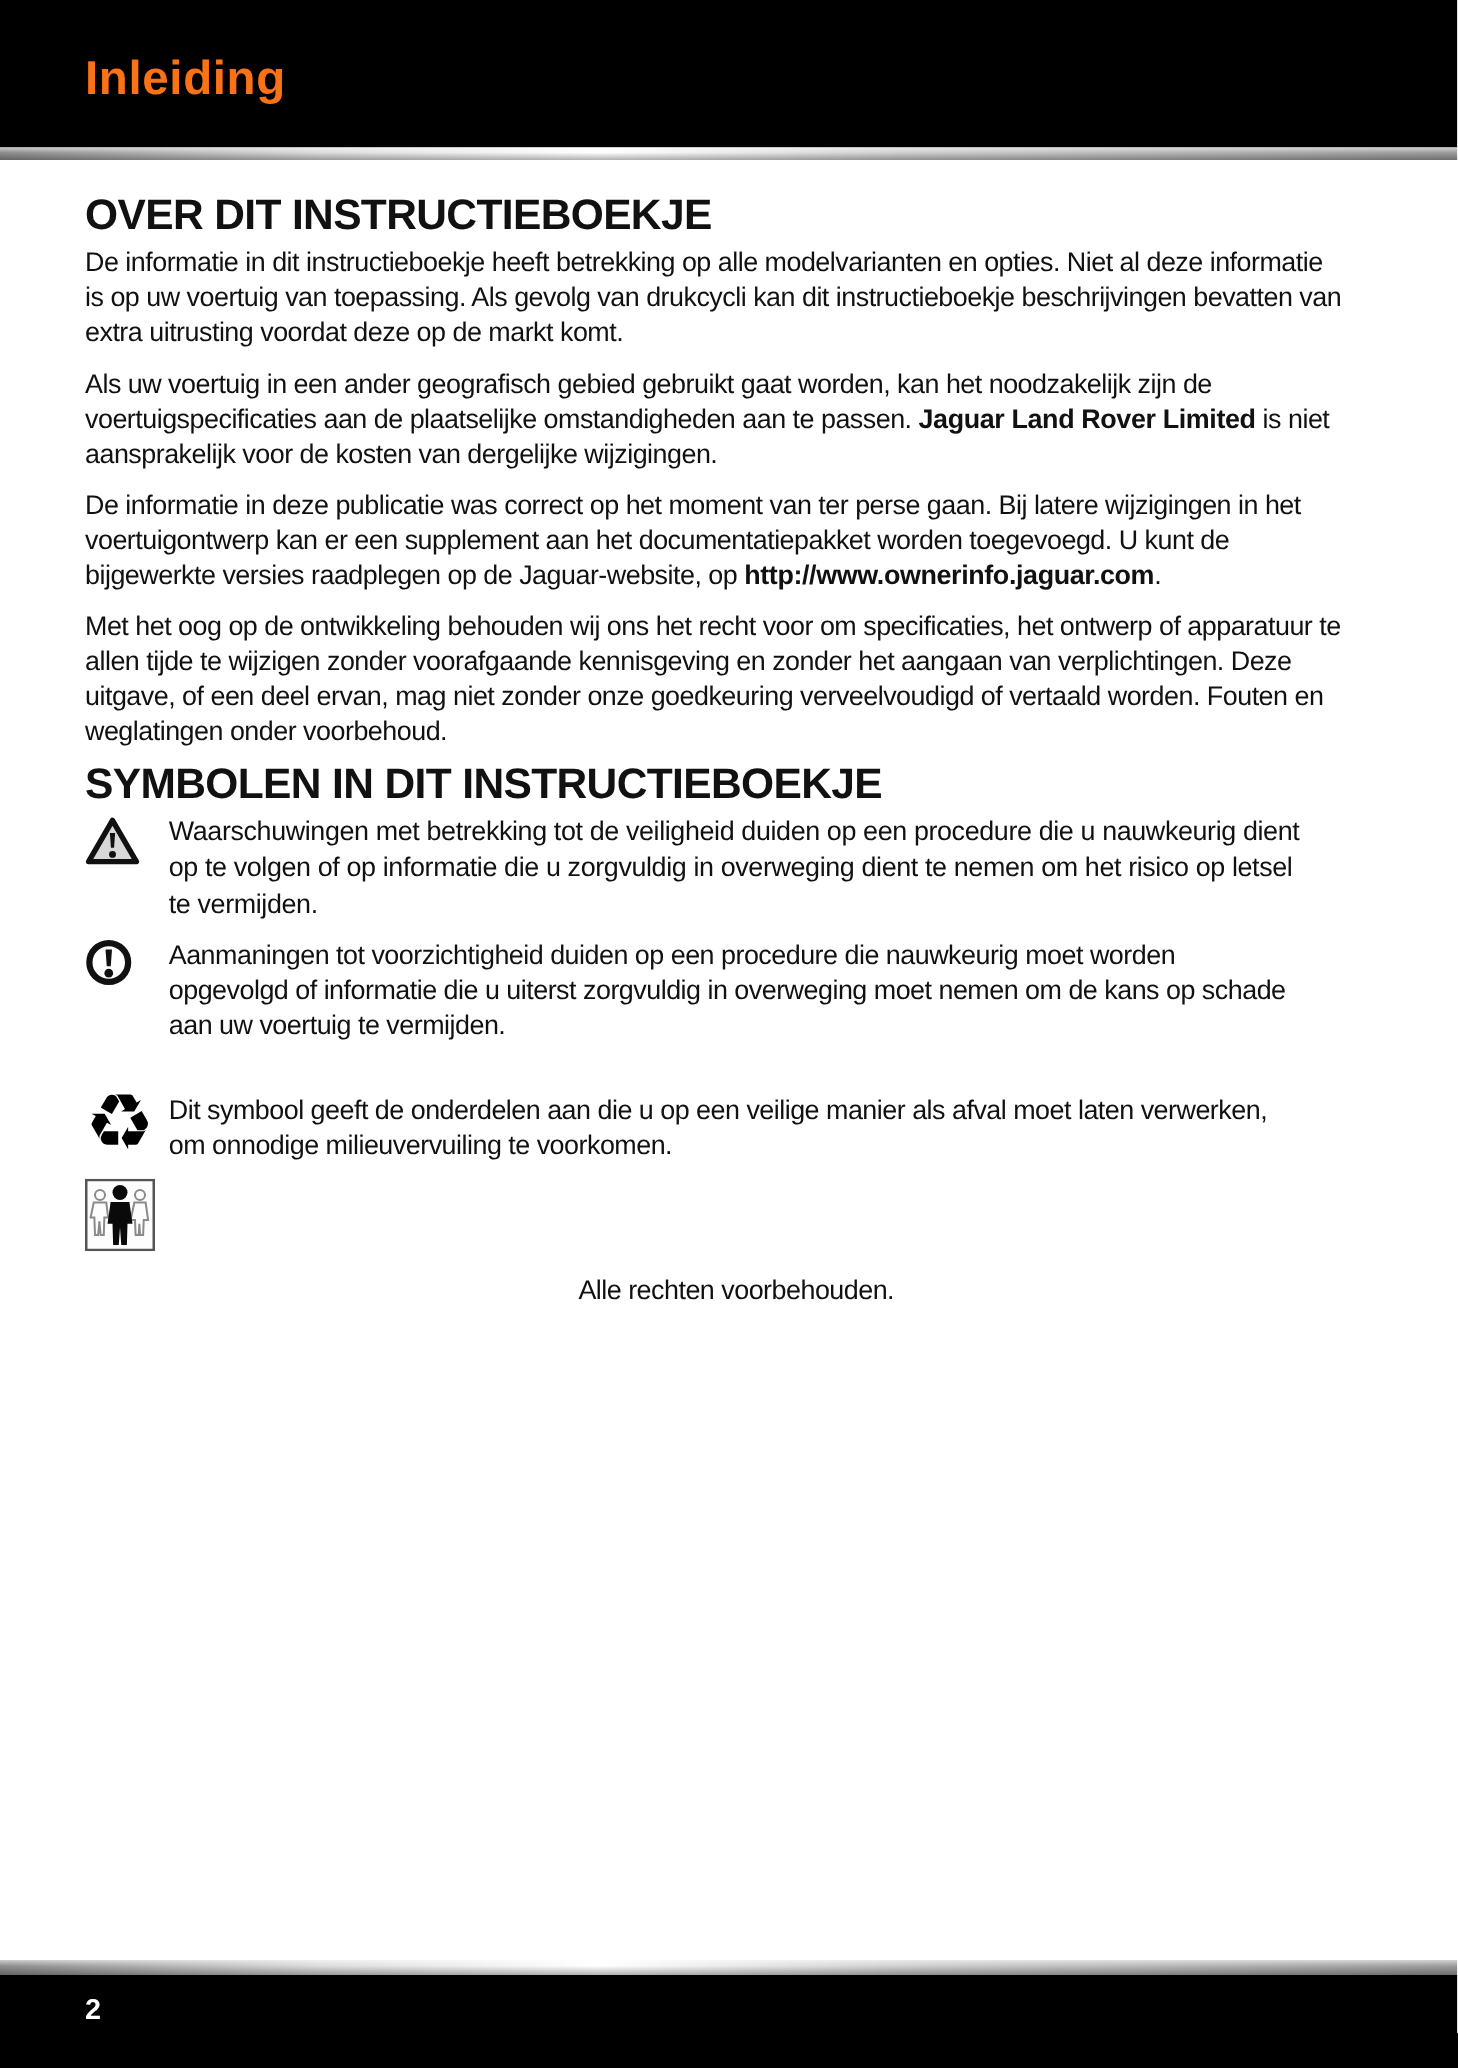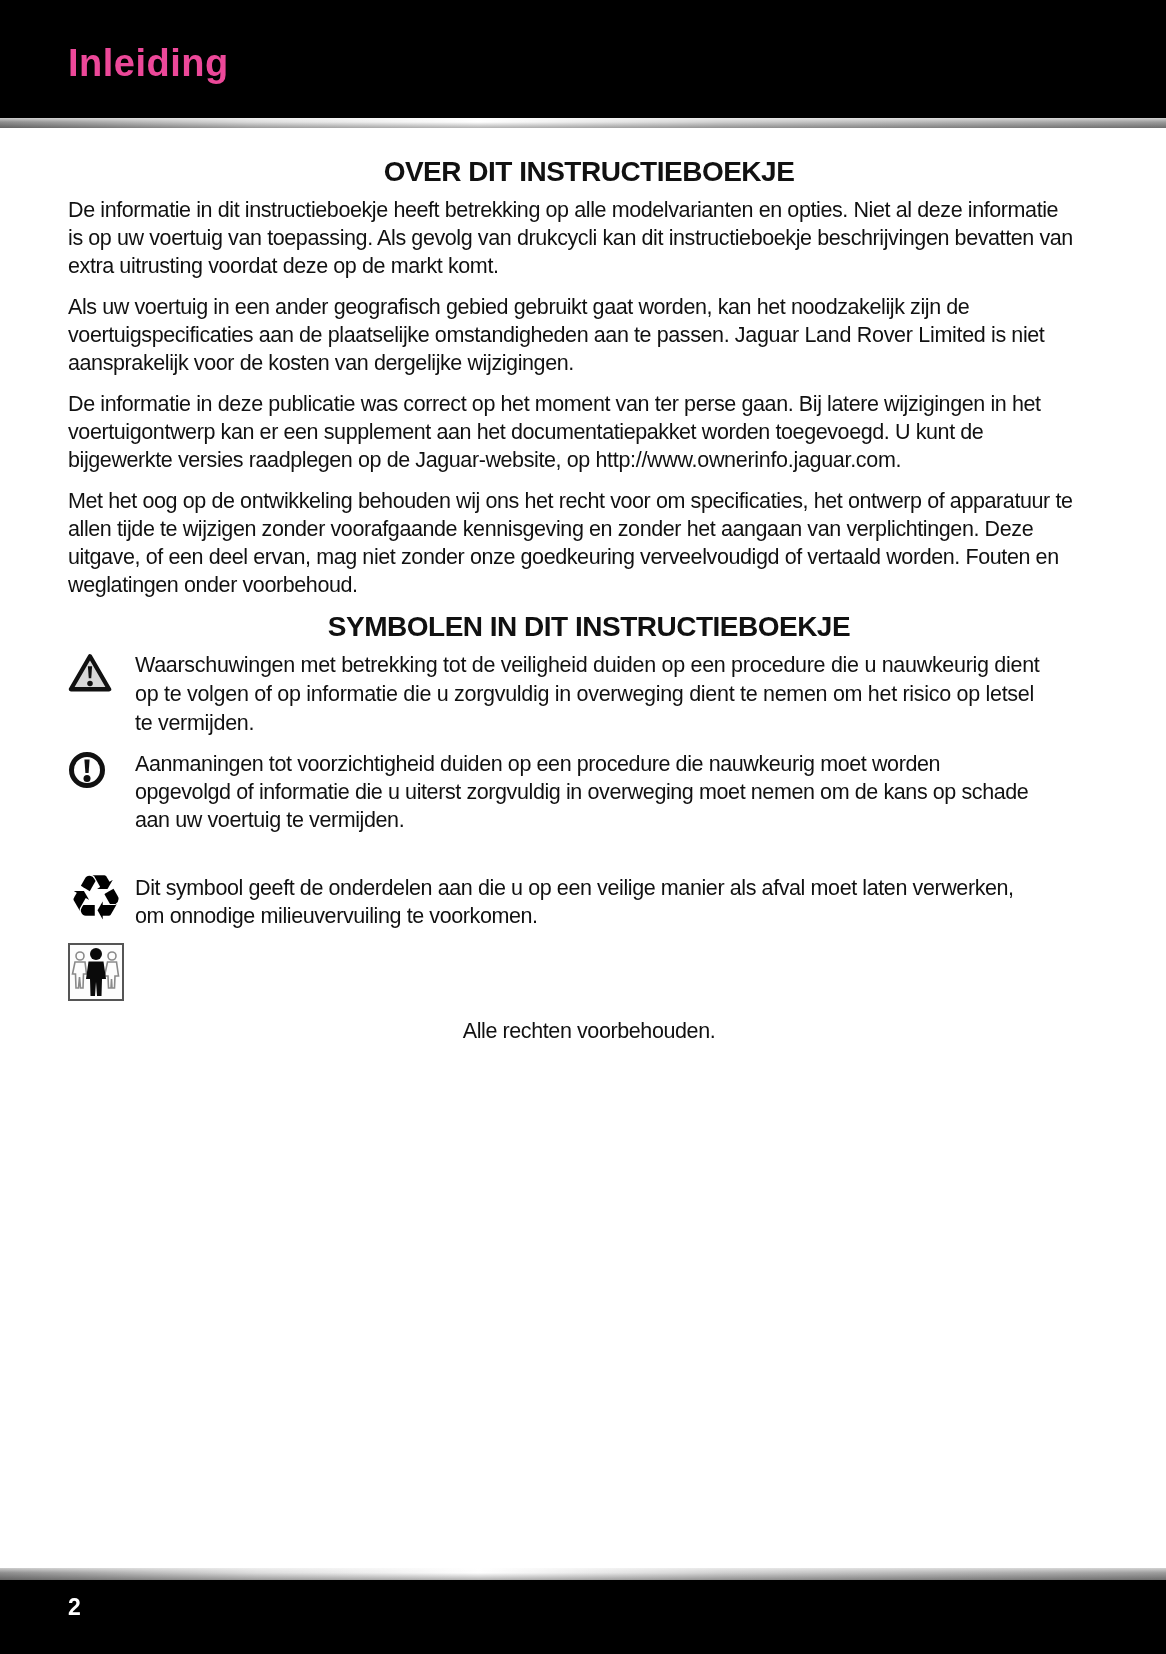--- a/index.html
+++ b/index.html
@@ -8,41 +8,41 @@
     width:1166px;height:1654px;
     background:var(--page-bg,#fff);
     color:var(--text,#111);
     font-family:"Liberation Sans","DejaVu Sans",sans-serif;
     overflow:hidden;
   }
   
   .header-bar{height:118px;background:var(--bar,#000);}
   .header-title{
     margin:0;padding:42px 0 0 68px;
-    font-size:38px;font-weight:700;color:#ec4899;letter-spacing:.5px;
+    font-size:38px;font-weight:700;color:#f97316;letter-spacing:.5px;
   }
   .metallic{
     height:10px;
     background:
       linear-gradient(to bottom, rgba(255,255,255,.55), rgba(255,255,255,0) 40%, rgba(0,0,0,.30)),
       linear-gradient(to right, #8e8e8e, #dcdcdc 22%, #ffffff 41%, #cfcfcf 62%, #9c9c9c 100%);
   }
   
   .content{padding:0 56px 0 68px;}
   h2{
-    font-size:28px;line-height:28px;font-weight:700;
-    letter-spacing:-.5px;margin:24px 0 10px;text-align:center;
+    font-size:34px;line-height:28px;font-weight:700;
+    letter-spacing:-.5px;margin:24px 0 10px;
   }
   h2.first{margin-top:30px;}
   h2.symbols-h{margin-top:14px;}
   p.body{
     font-size:21.5px;line-height:28px;letter-spacing:-.4px;
     margin:0 0 13px;max-width:1010px;
   }
-  p.body b, .inline-bold{font-weight:400;letter-spacing:-.3px;}
+  p.body b, .inline-bold{font-weight:700;letter-spacing:-.3px;}
   
   .symbol-row{display:flex;margin:0 0 12px;}
   .icon-cell{flex:0 0 67px;padding-top:1px;}
   .sym-text{
     font-size:21.5px;line-height:28px;letter-spacing:-.4px;
     margin:0;max-width:905px;
   }
   .sym-text.bold{font-weight:400;line-height:29px;letter-spacing:-.3px;}
   .row-gap{margin-top:40px;}
   .recycle-glyph{

